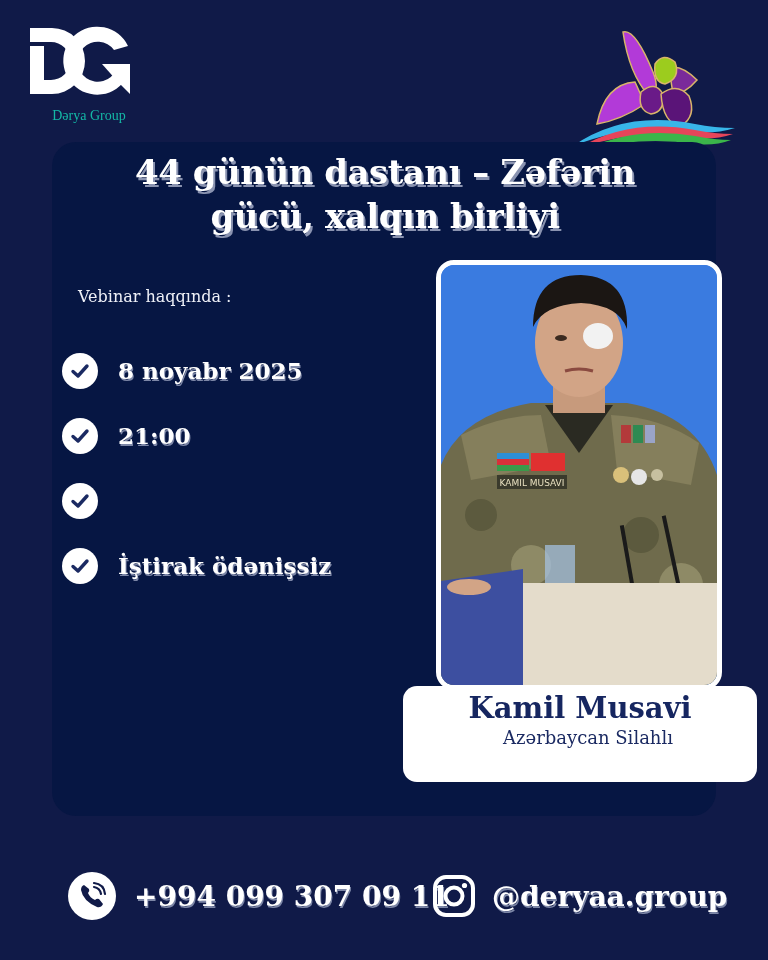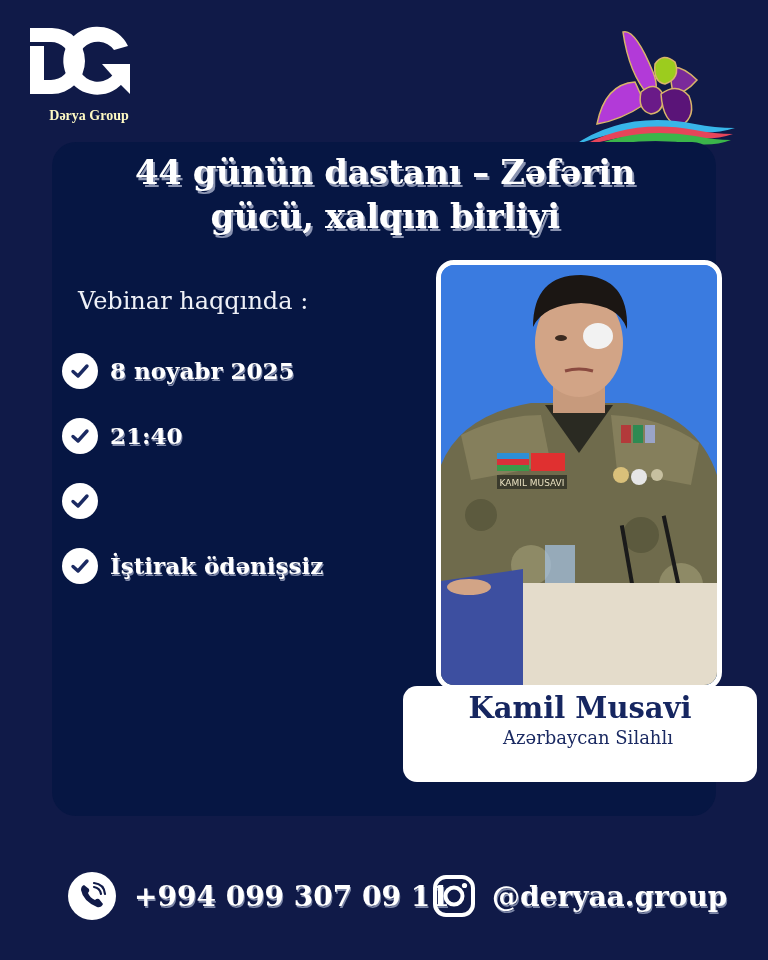--- a/index.html
+++ b/index.html
@@ -9,40 +9,40 @@
       position: relative;
       font-family: "DejaVu Serif", serif;
       color: #f2f4fa;
     }
     .logo {
       position: absolute; left: 24px; top: 24px; width: 110px; height: 100px;
     }
     .logo svg { position: absolute; left: 2px; top: 0; }
     .logo-caption {
       position: absolute; left: 0; top: 84px; width: 130px; text-align: center;
-      font-family: "Liberation Serif", serif; font-weight: bold; font-size: 14px; color: #fef9c3;
+      font-family: "Liberation Serif", serif; font-weight: normal; font-size: 14px; color: #14b8a6;
     }
     .emblem { position: absolute; left: 565px; top: 24px; width: 175px; height: 125px; }
     .panel {
       position: absolute; left: 52px; top: 142px; width: 664px; height: 674px;
       background: #061643; border-radius: 24px;
     }
     .title {
       position: absolute; left: 60px; top: 150px; width: 650px; text-align: center;
       font-family: "DejaVu Serif", serif; font-weight: bold; font-size: 34px; line-height: 44px;
       color: #ffffff; letter-spacing: -0.5px;
       text-shadow: 2px 3px 0 #8a93b0;
     }
     .about {
       position: absolute; left: 78px; top: 287px;
-      font-family: "DejaVu Serif", serif; font-size: 24px; color: #eef0f7;
+      font-family: "DejaVu Serif", serif; font-size: 16px; color: #eef0f7;
     }
     .features { position: absolute; left: 62px; top: 350px; list-style: none; }
     .feature {
-      display: flex; align-items: center; height: 41px; margin-bottom: 24px;
+      display: flex; align-items: center; height: 41px; margin-bottom: 24px; gap: 8px;
     }
     .check {
       width: 36px; height: 36px; border-radius: 50%; background: #ffffff;
       display: flex; align-items: center; justify-content: center; margin-right: 12px; flex: none;
     }
     .feature-label {
       font-family: "DejaVu Serif", serif; font-weight: bold; font-size: 23px; color: #ffffff;
       text-shadow: 1px 2px 0 #7c86a6;
     }
     .photo-card {
@@ -120,21 +120,21 @@
         </svg>
     </span>
     <span class="feature-label">8 noyabr 2025</span>
   </li>
   <li class="feature">
     <span class="check">
       <svg width="22" height="22" viewBox="0 0 22 22">
           <path d="M4 11.5 L9 16 L18 6" fill="none" stroke="#1b2a62" stroke-width="3.4" stroke-linecap="round" stroke-linejoin="round"></path>
         </svg>
     </span>
-    <span class="feature-label">21:40</span>
+    <span class="feature-label">21:00</span>
   </li>
   <li class="feature">
     <span class="check">
       <svg width="22" height="22" viewBox="0 0 22 22">
           <path d="M4 11.5 L9 16 L18 6" fill="none" stroke="#1b2a62" stroke-width="3.4" stroke-linecap="round" stroke-linejoin="round"></path>
         </svg>
     </span>
   </li>
   <li class="feature">
     <span class="check">

